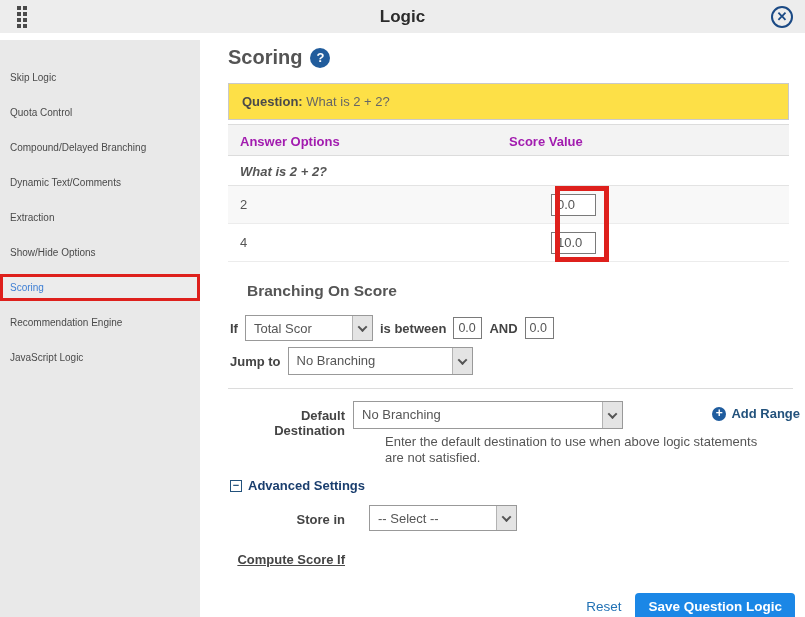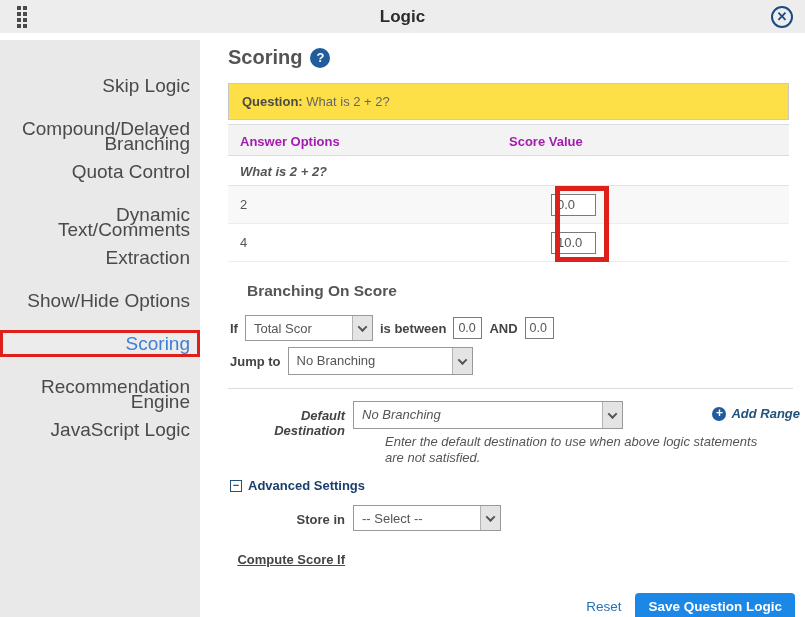--- a/index.html
+++ b/index.html
@@ -12,21 +12,21 @@
   .grid-icon i { background:#4a4a4a; width:4px; height:4px; display:block; }
   .topbar-title { position:absolute; left:0; right:0; text-align:center; font-size:17px; font-weight:bold; color:#2b2b2b; }
   .close-btn { position:absolute; right:12px; top:6px; width:22px; height:22px; border:2px solid #1b4a85; border-radius:50%;
                color:#1b4a85; font-weight:bold; font-size:13px; line-height:18px; text-align:center; cursor:pointer; background:#fff0; }
 
   .top-gap { height:7px; background:#ffffff; }
 
   
   .layout { display:flex; height:577px; }
   .sidebar { width:200px; background:#e9e9e9; padding-top:16px; flex-shrink:0; }
-  .side-item { font-size:19px; color:#4a4a4a; padding:6px 10px; margin:16px 0 1px 0; height:27px; line-height:15px; cursor:pointer;text-align:right; }
+  .side-item { font-size:10px; color:#4a4a4a; padding:6px 10px; margin:8px 0 1px 0; height:27px; line-height:15px; cursor:pointer; }
   .side-item.active { border:3px solid #de201c; color:#3e7fd4; padding:3px 7px; background:#ececec; }
 
   main { flex:1; padding:6px 16px 0 28px; position:relative; }
   .content { width:561px; }
 
   
   .heading-row { display:flex; align-items:center; gap:8px; margin-bottom:14px; }
   .heading-row h1 { font-size:20px; font-weight:bold; color:#545454; }
   .help-icon { width:20px; height:20px; border-radius:50%; background:#215c9c; color:#fff; font-size:13px; font-weight:bold;
                text-align:center; line-height:20px; cursor:pointer; }
@@ -60,36 +60,36 @@
   .sel .txt { padding:5px 8px; white-space:nowrap; overflow:hidden; }
   .sel .arrow { width:20px; background:#e4e4e4; border-left:1px solid #b3b3b3; display:flex; align-items:center; justify-content:center; flex-shrink:0; }
   .chev { width:7px; height:7px; border-right:2px solid #555; border-bottom:2px solid #555; transform:rotate(45deg) translate(-1px,-1px); }
 
   .num-input { width:29px; height:22px; border:1px solid #7a7a7a; font-family:"Liberation Sans",sans-serif;
                font-size:12.5px; color:#555; padding:2px 4px; background:#fff; }
 
   .divider { border-top:1px solid #dcdcdc; margin-top:13px; width:565px; }
 
   
-  .dd-row { display:flex; margin-top:12px; position:relative; width:572px;font-style:italic; }
+  .dd-row { display:flex; margin-top:12px; position:relative; width:572px; }
   .form-label { width:117px; text-align:right; font-size:13px; font-weight:bold; color:#444; padding-top:7px; flex-shrink:0; }
   .dd-main { margin-left:8px; }
   .help-text { font-size:13px; color:#555; margin-top:5px; width:380px; line-height:16px;margin-left:32px; }
   .add-range { position:absolute; right:0; top:5px; display:flex; align-items:center; gap:5px; color:#23527c;
                font-size:13px; font-weight:600; cursor:pointer; }
   .plus-circle { width:14px; height:14px; border-radius:50%; background:#1f5c9e; color:#fff; font-size:12px; font-weight:bold;
                  line-height:13px; text-align:center; }
 
   
   .adv-toggle { display:flex; align-items:center; gap:6px; margin-top:12px; margin-left:2px; color:#1a3e6e;
                 font-size:13px; font-weight:bold; cursor:pointer; }
   .minus-square { width:12px; height:12px; border:1px solid #23527c; color:#23527c; font-size:11px; font-weight:bold;
                   line-height:9px; text-align:center; }
   .form-row { display:flex; margin-top:12px; }
-  .form-row .sel { margin-left:8px; }
+  .form-row .sel { margin-left:24px; }
   .compute-row { margin-top:14px;text-decoration:underline; }
 
   
   .footer-row { display:flex; align-items:center; justify-content:flex-end; gap:14px; margin-top:26px; width:567px; }
   .reset-link { color:#2272b5; font-size:13.5px; cursor:pointer; }
   .save-btn { background:#1b87e6; color:#fff; border:none; border-radius:4px; font-family:"Liberation Sans",sans-serif;
               font-size:13.5px; font-weight:bold; padding:6px 13px; height:27px; cursor:pointer; }
 
   
   .sel-metric { width:128px;gap:40px; }
@@ -113,22 +113,22 @@
       <i></i>
   </div>
   <div class="topbar-title">Logic</div>
   <div class="close-btn">✕</div>
 </div>
 <div class="top-gap"></div>
 
 <div class="layout">
   <aside class="sidebar">
     <div class="side-item">Skip Logic</div>
+    <div class="side-item">Quota Control</div>
     <div class="side-item">Compound/Delayed Branching</div>
-    <div class="side-item">Quota Control</div>
     <div class="side-item">Dynamic Text/Comments</div>
     <div class="side-item">Extraction</div>
     <div class="side-item">Show/Hide Options</div>
     <div class="side-item active">Scoring</div>
     <div class="side-item">Recommendation Engine</div>
     <div class="side-item">JavaScript Logic</div>
   </aside>
 
   <main>
     <div class="content">

